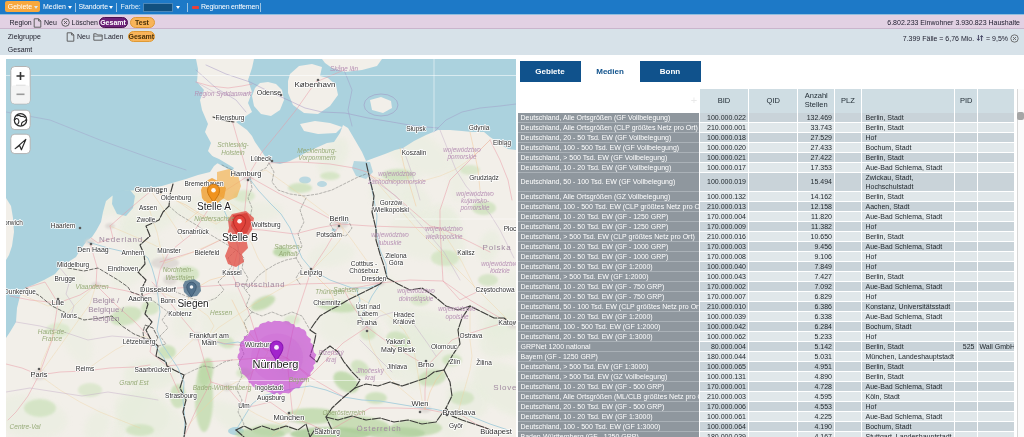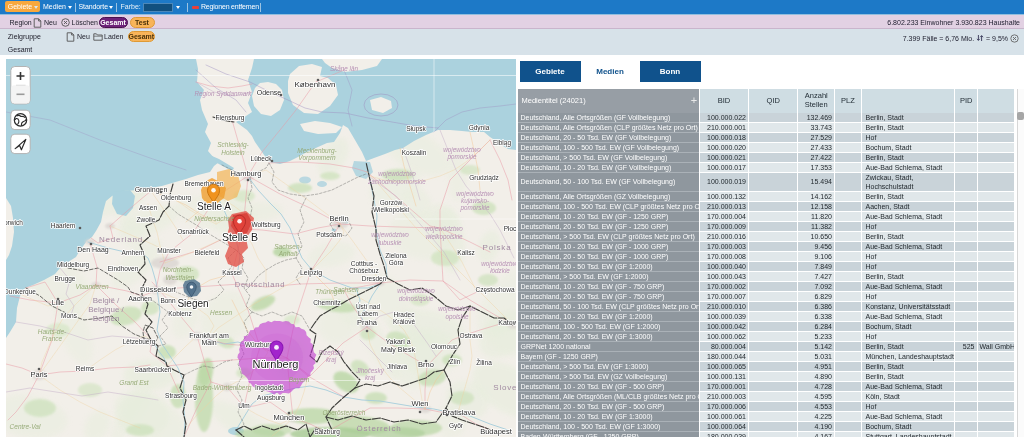--- a/index.html
+++ b/index.html
@@ -509,21 +509,20 @@
 <rect x="10.8" y="134.2" width="19.4" height="19.4" rx="4" fill="#fff" stroke="#b3b3b3" stroke-width="1"></rect>
 <path d="M15.2,148.6 L25.8,139.4 L21.4,149.8 L19.6,145.6 Z" fill="none" stroke="#2b2b2b" stroke-width="1.2" stroke-linejoin="round"></path>
 </g>
     </svg>
 
 <div style="position:absolute;left:519.5px;top:61px;width:61px;height:21px;background:#10528c;color:#fff;font-size:8px;font-weight:bold;text-align:center;line-height:21px;">Gebiete</div>
 <div style="position:absolute;left:580.5px;top:61px;width:59px;height:21px;background:#fff;color:#10528c;font-size:8px;font-weight:bold;text-align:center;line-height:21px;">Medien</div>
 <div style="position:absolute;left:639.5px;top:61px;width:61px;height:21px;background:#10528c;color:#fff;font-size:8px;font-weight:bold;text-align:center;line-height:21px;">Bonn</div>
 
 <div style="position:absolute;left:699.5px;top:89px;width:315.0px;height:24px;background:#cfdde3"></div>
-<div style="position:absolute;left:517.5px;top:89px;width:182.0px;height:24px;background:#979ea5;color:#fff;font-size:7.5px;line-height:24px;padding-left:4px;">Medientitel (24021)</div>
 <div style="position:absolute;left:687px;top:89px;width:14px;height:24px;color:#e9e9e9;font-size:11px;line-height:23px;text-align:center;">+</div>
 <div style="position:absolute;left:699.5px;top:89px;width:49.0px;height:24px;color:#232e36;font-size:7.5px;line-height:24px;text-align:center;">BID</div>
 <div style="position:absolute;left:748.5px;top:89px;width:49.5px;height:24px;color:#232e36;font-size:7.5px;line-height:24px;text-align:center;">QID</div>
 <div style="position:absolute;left:798.0px;top:90.5px;width:36.5px;color:#232e36;font-size:7.5px;line-height:9.5px;text-align:center;">Anzahl<br>Stellen</div>
 <div style="position:absolute;left:834.5px;top:89px;width:27.0px;height:24px;color:#232e36;font-size:7.5px;line-height:24px;text-align:center;">PLZ</div>
 <div style="position:absolute;left:861.5px;top:89px;width:93.5px;height:24px;color:#232e36;font-size:13px;line-height:24px;text-align:center;margin-top:39px;">Standort</div>
 <div style="position:absolute;left:955.0px;top:89px;width:22.5px;height:24px;color:#232e36;font-size:7.5px;line-height:24px;text-align:center;">PID</div>
 
 <div style="position:absolute;left:517.5px;top:113.0px;width:182.0px;height:10.0px;background:#8f979e;border-bottom:1px solid #aab1b7;box-sizing:border-box;color:#fff;font-size:7px;line-height:9.0px;padding-left:3px;white-space:nowrap;overflow:hidden;">Deutschland, Alle Ortsgrößen (GF Vollbelegung)</div>
     <div style="position:absolute;left:699.5px;top:113.0px;width:315.0px;height:10.0px;background:#c9d3d9;border-bottom:1px solid #fff;box-sizing:border-box;"></div>

